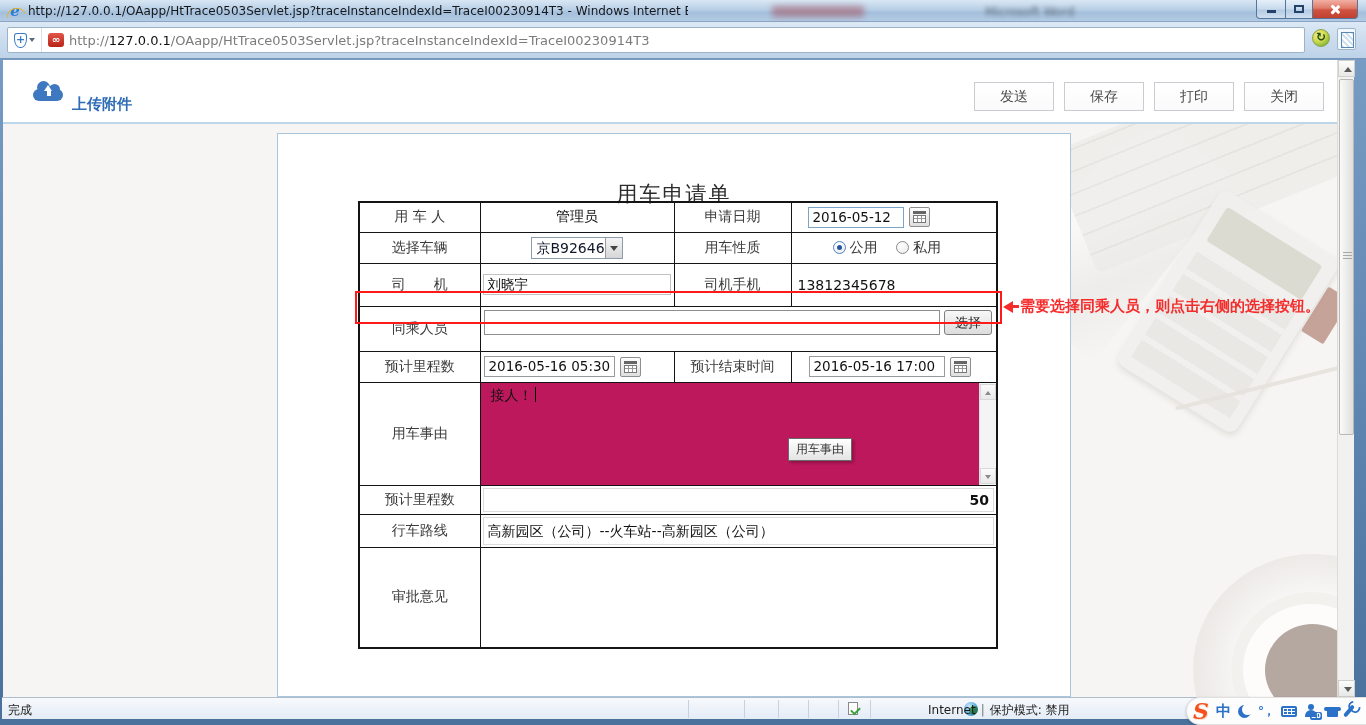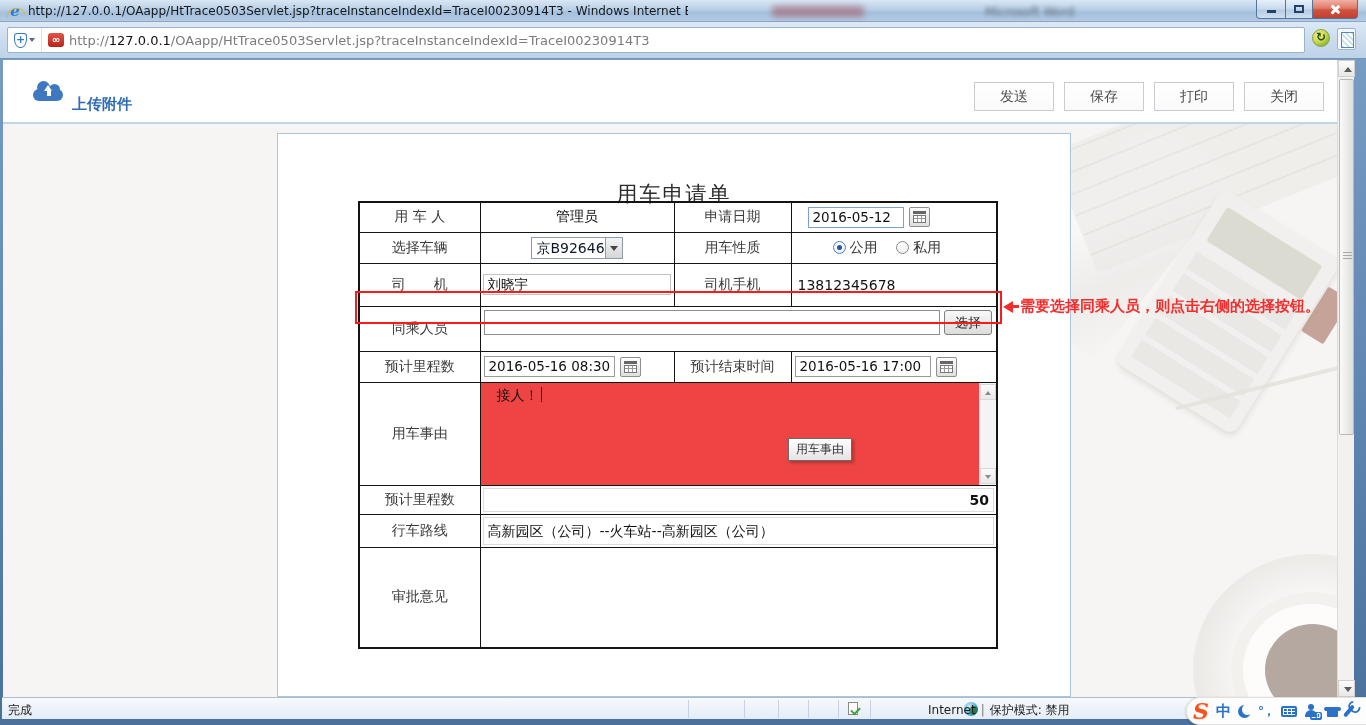--- a/index.html
+++ b/index.html
@@ -136,21 +136,21 @@
   .radio { display:inline-block; width:13px; height:13px; border-radius:50%; border:1px solid #8a8a8a;
     background:radial-gradient(circle at 35% 30%,#fff,#e9e9e9); vertical-align:-2px; margin-right:4px; position:relative; }
   .radio.sel { border-color:#4f84c2; }
   .radio.sel::after { content:""; position:absolute; left:3px; top:3px; width:5px; height:5px; border-radius:50%; background:#2457a0; }
   .radio-lbl { font-size:14px; color:#333; margin-right:14px; }
   .passenger-inp { position:absolute; left:3px; top:3px; width:456px; height:25px; border:1px solid #8f8f8f; background:#fff; }
   .choose-btn { position:absolute; right:4px; top:3px; width:48px; height:25px;
     background:linear-gradient(180deg,#f8f8f8,#dcdcdc); border:1px solid #7f7f7f; border-radius:3px;
     font-size:13px; color:#222; text-align:center; line-height:23px; cursor:pointer; }
   .ta-wrap { position:absolute; left:0; top:0; right:0; bottom:0; }
-  .ta-text { position:absolute; left:0; top:0; right:17px; bottom:0; background:#ef4444; padding:4px 16px; font-size:14px; }
+  .ta-text { position:absolute; left:0; top:0; right:17px; bottom:0; background:#be185d; padding:4px 10px; font-size:14px; }
   .caret { display:inline-block; width:1px; height:15px; background:#000; margin-left:2px; vertical-align:-2px; }
   .ta-scroll { position:absolute; right:0; top:0; width:17px; bottom:0; background:#f4f4f4; border-left:1px solid #e0e0e0; }
   .ta-sb-btn { position:absolute; left:0; width:16px; height:16px; background:linear-gradient(180deg,#fbfbfb,#e9e9e9); border:1px solid #d8d8d8; }
   .ta-sb-btn.t { top:1px; } .ta-sb-btn.b { bottom:1px; }
   .ta-tri-up { position:absolute; left:4px; top:6px; border-left:3.5px solid transparent; border-right:3.5px solid transparent; border-bottom:4px solid #8a8a8a; width:0; height:0; }
   .ta-tri-down { position:absolute; left:4px; top:6px; border-left:3.5px solid transparent; border-right:3.5px solid transparent; border-top:4px solid #8a8a8a; width:0; height:0; }
   
   .red-box { position:absolute; left:352px; top:167px; width:647px; height:33px; border:2px solid #ff1a1a; z-index:5; pointer-events:none; }
   .ann-arrow { position:absolute; left:1000px; top:177px; width:0; height:0; z-index:6;
     border-top:6px solid transparent; border-bottom:6px solid transparent; border-right:10px solid #f42c2c; }
@@ -297,23 +297,23 @@
         </tr>
         <tr style="height:45px">
           <td class="lbl">同乘人员</td>
           <td class="val" colspan="3">
             <span class="passenger-inp"></span>
             <span class="choose-btn">选择</span>
           </td>
         </tr>
         <tr style="height:31px">
           <td class="lbl">预计里程数</td>
-          <td class="val"><span class="inp" style="width:131px;margin-left:3px;">2016-05-16 08:30</span><span class="cal-btn"><span class="cal-grid"></span></span></td>
+          <td class="val"><span class="inp" style="width:131px;margin-left:3px;">2016-05-16 05:30</span><span class="cal-btn"><span class="cal-grid"></span></span></td>
           <td class="lbl">预计结束时间</td>
-          <td class="val"><span class="inp" style="width:136px;margin-left:3px;">2016-05-16 17:00</span><span class="cal-btn"><span class="cal-grid"></span></span></td>
+          <td class="val"><span class="inp" style="width:136px;margin-left:17px;">2016-05-16 17:00</span><span class="cal-btn"><span class="cal-grid"></span></span></td>
         </tr>
         <tr style="height:103px">
           <td class="lbl">用车事由</td>
           <td class="val" colspan="3">
             <div class="ta-wrap">
               <div class="ta-text"><span>接人！</span><span class="caret"></span></div>
               <div class="ta-scroll">
                 <div class="ta-sb-btn t">
                       <span class="ta-tri-up"></span>
                     </div>

